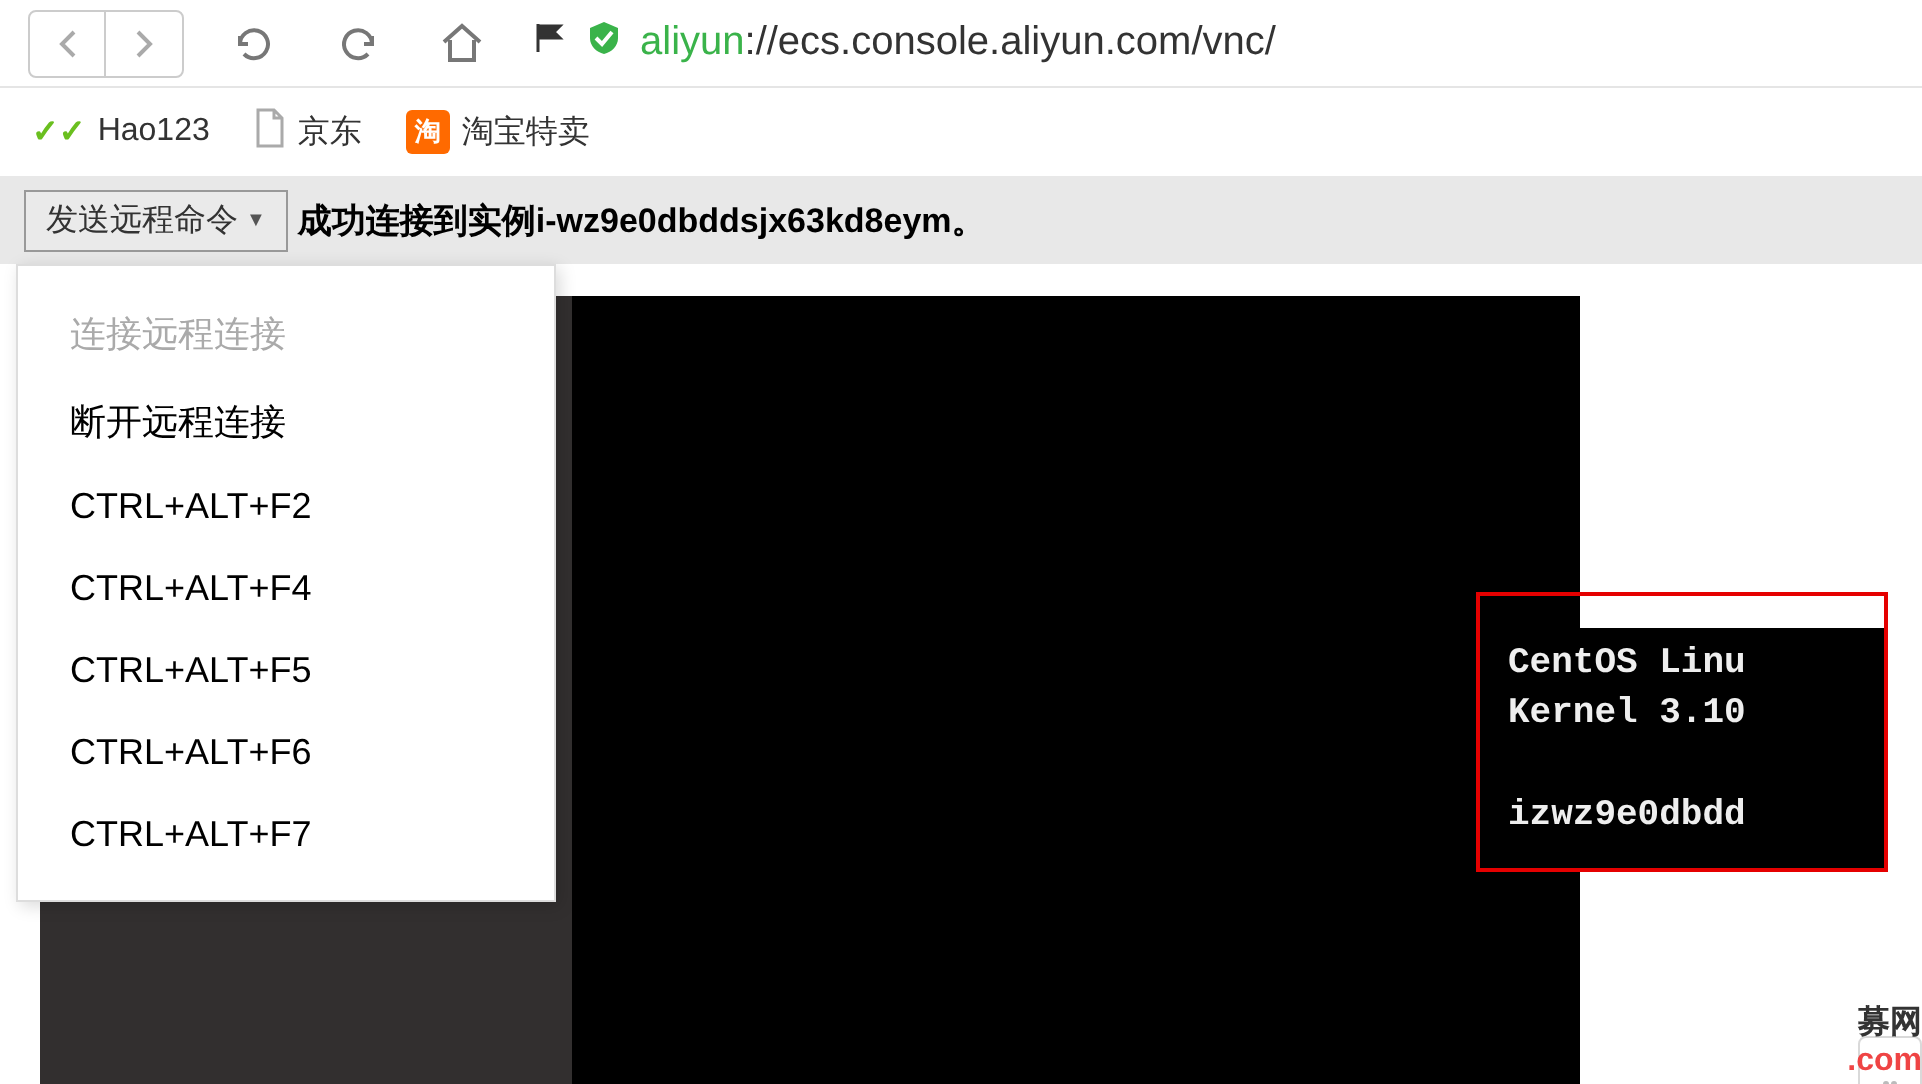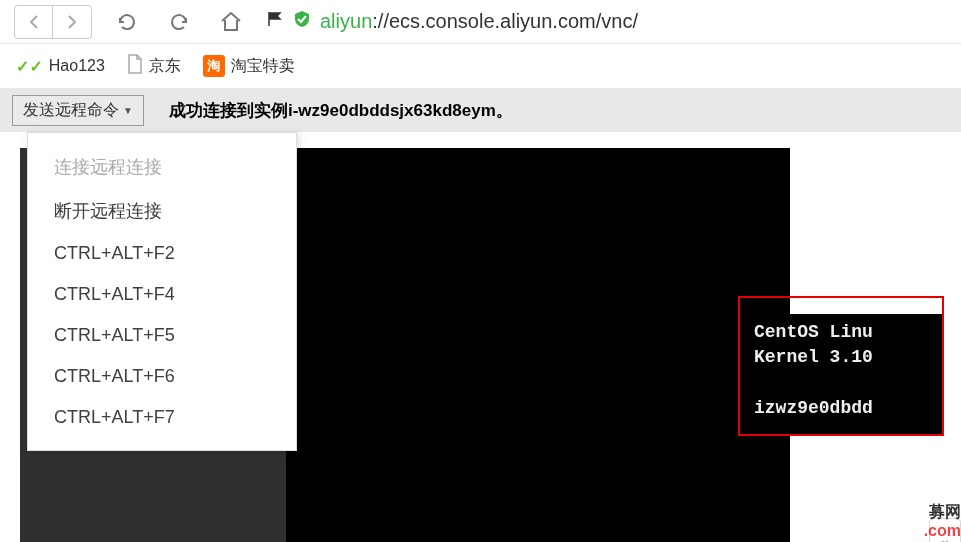--- a/index.html
+++ b/index.html
@@ -15,30 +15,30 @@
     .shield-icon { color: #3ab34a; font-size: 20px; }
     .url-text { font-size: 20px; color: #333; }
     .url-text .https { color: #3ab34a; }
     
     .bookmarks-bar { height: 44px; display: flex; align-items: center; gap: 22px; padding: 0 16px; }
     .bm-item { display: flex; align-items: center; gap: 6px; font-size: 16px; color: #333; cursor: pointer; }
     .hao-icon { color: #6abf1f; font-weight: bold; font-size: 16px; }
     .file-icon { color: #aaa; }
     .taobao-icon { width: 22px; height: 22px; background: #ff6a00; border-radius: 3px; color: #fff; font-weight: bold; font-size: 13px; display: flex; align-items: center; justify-content: center; }
     
-    .cmd-bar { height: 44px; background: #e8e8e8; display: flex; align-items: center; padding: 0 12px; gap: 25px; }
+    .cmd-bar { height: 44px; background: #e8e8e8; display: flex; align-items: center; padding: 0 12px; gap: 5px; }
     .cmd-button { border: 1px solid #999; background: #eaeaea; padding: 4px 10px; font-size: 16px; color: #333; cursor: pointer; display: inline-flex; align-items: center; gap: 4px; }
     .dropdown-caret { font-size: 10px; color: #555; }
     .status-text { font-size: 17px; color: #000; font-weight: bold; }
     
     .content-area { position: relative; height: calc(100% - 132px); }
     .black-bg { position: absolute; left: 286px; top: 16px; width: 504px; height: 394px; background: #000; }
     .dark-panel { position: absolute; left: 20px; top: 16px; width: 266px; height: 394px; background: #322f2f; }
-    .dropdown-menu { position: absolute; left: 27px; top: 0; width: 270px; background: #fff; border: 1px solid #ddd; box-shadow: 2px 2px 8px rgba(0,0,0,0.15); padding: 12px 0; }
-    .menu-item { padding: 10px 26px; font-size: 18px; color: #404040; cursor: pointer; }
+    .dropdown-menu { position: absolute; left: 8px; top: 0; width: 270px; background: #fff; border: 1px solid #ddd; box-shadow: 2px 2px 8px rgba(0,0,0,0.15); padding: 12px 0; }
+    .menu-item { padding: 10px 26px; font-size: 18px; color: #000000; cursor: pointer; }
     .menu-item.disabled { color: #aaa; cursor: default; }
     
     .terminal-box { position: absolute; left: 738px; top: 164px; width: 206px; height: 140px; border: 2px solid #e50000; box-sizing: border-box; }
     .terminal-inner { position: absolute; left: 12px; top: 16px; right: 0; bottom: 0; background: #000; color: #eee; font-family: "Courier New", monospace; font-size: 18px; font-weight: bold; padding: 6px 2px; line-height: 1.4; white-space: pre; overflow: hidden; }
     
     .right-edge { position: absolute; right: 0; top: 386px; width: 32px; height: 58px; border: 1px solid #d9d9d9; border-radius: 4px; background: #fff; display: flex; align-items: center; justify-content: center; color: #999; }
     .corner-text { position: absolute; right: 0; bottom: 2px; font-size: 16px; color: #333; font-weight: bold; text-align: right; line-height: 1.2; }
     .corner-text .red { color: #ef4444; }
   </style>
 </head>

